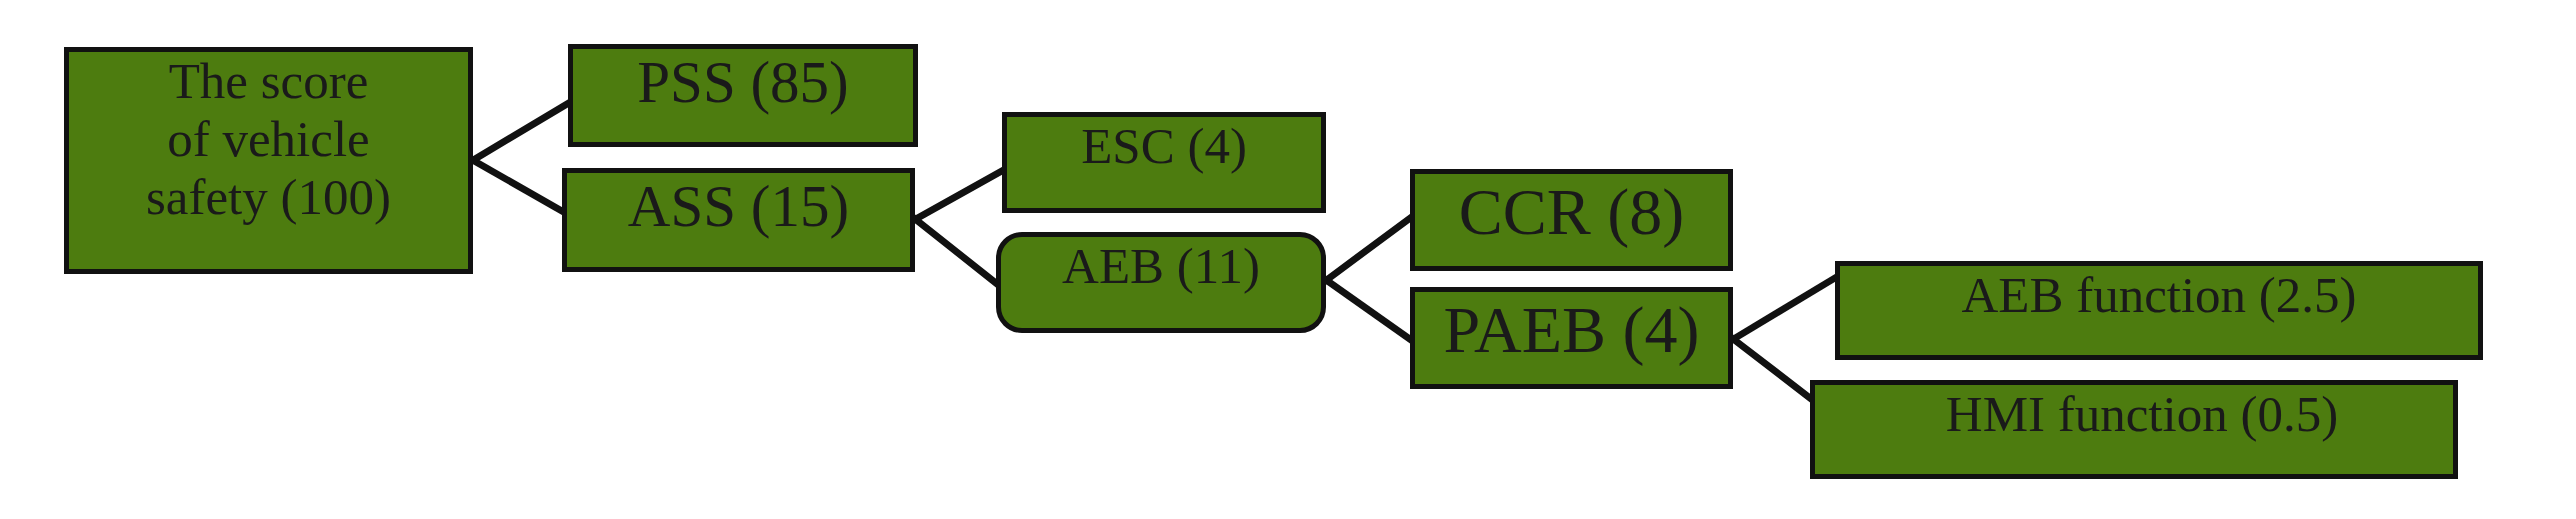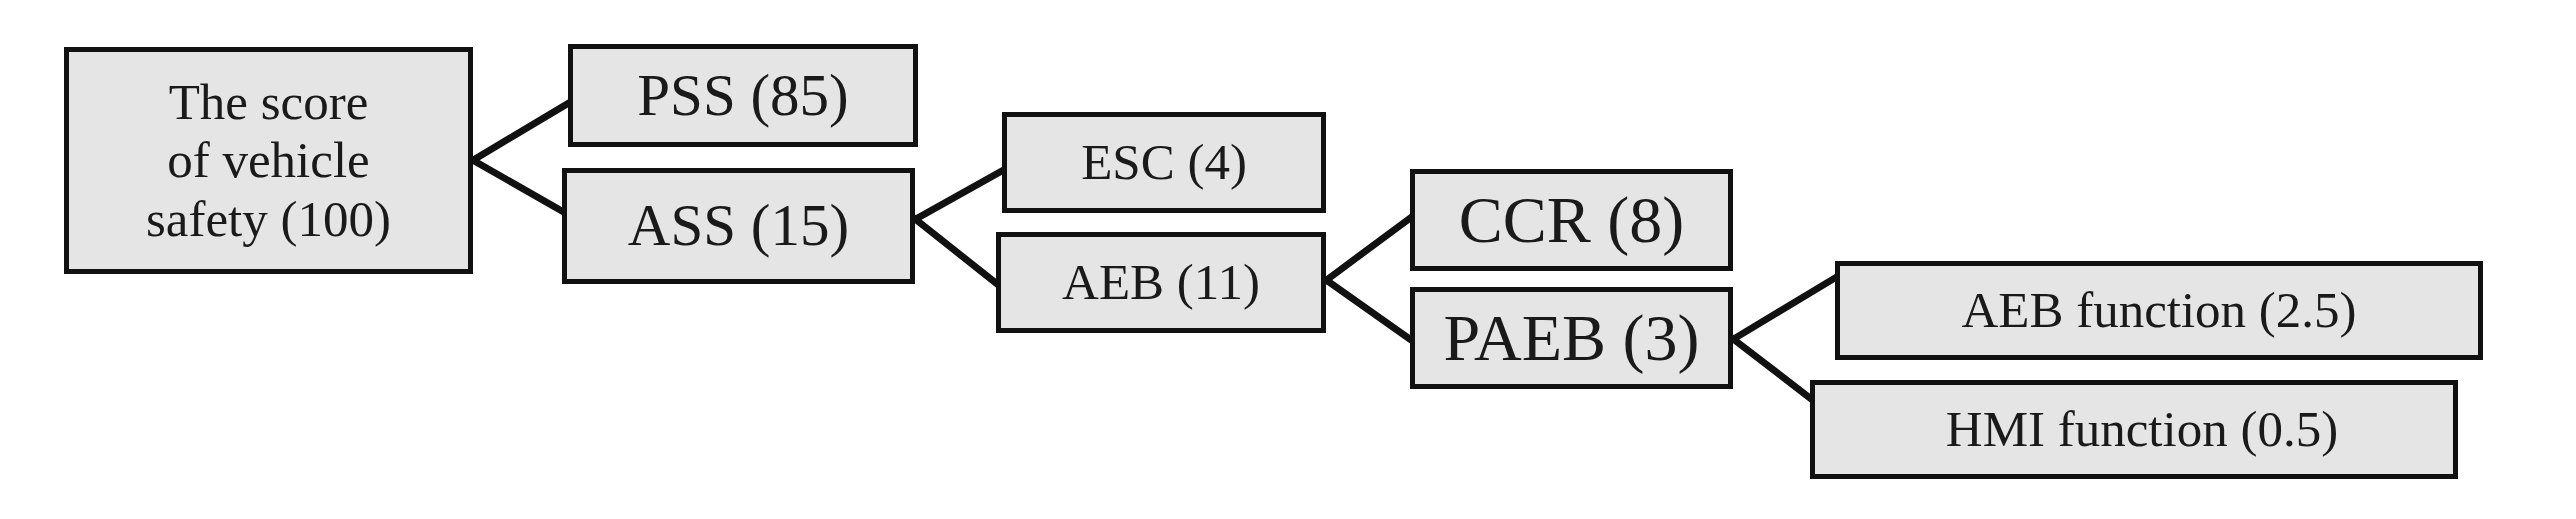--- a/index.html
+++ b/index.html
@@ -20,24 +20,23 @@
     position: absolute;
     left: 0;
     top: 0;
     width: 2576px;
     height: 519px;
     pointer-events: none;
   }
   .node {
     position: absolute;
     box-sizing: border-box;
-    background: #e5e5e5;
+    background: #4d7c0f;
     border: 5.9px solid #111111;
     display: flex;
-    align-items: center;
     justify-content: center;
     text-align: center;
     color: #1a1a1a;
     line-height: 1.14;
     white-space: pre-line;
     z-index: 2;
   }
   .node-label {
     display: block;
     width: 100%;
@@ -64,23 +63,23 @@
       <polyline points="1349,285 1349,285 1434,345" fill="none" stroke="#111111" stroke-width="7" stroke-linecap="square" stroke-linejoin="miter"></polyline>
       <polyline points="1763,345 1763,345 1866,283" fill="none" stroke="#111111" stroke-width="7" stroke-linecap="square" stroke-linejoin="miter"></polyline>
       <polyline points="1763,345 1763,345 1841,405" fill="none" stroke="#111111" stroke-width="7" stroke-linecap="square" stroke-linejoin="miter"></polyline>
     </svg>
 
   <div id="nodes-layer">
       <div class="node lvl0" style="left: 64px; top: 47px; width: 409px; height: 227px; border-color: rgb(17, 17, 17); color: rgb(26, 26, 26);"><span class="node-label">The score
 of vehicle
 safety (100)</span></div>
       <div class="node lvl1" style="left: 568px; top: 44px; width: 350px; height: 103px; border-color: rgb(17, 17, 17); color: rgb(26, 26, 26);"><span class="node-label">PSS (85)</span></div>
-      <div class="node lvl1" style="left: 562px; top: 168px; width: 353px; height: 116px; border-color: rgb(17, 17, 17); color: rgb(26, 26, 26);"><span class="node-label">ASS (15)</span></div>
+      <div class="node lvl1" style="left: 562px; top: 168px; width: 353px; height: 104px; border-color: rgb(17, 17, 17); color: rgb(26, 26, 26);"><span class="node-label">ASS (15)</span></div>
       <div class="node lvl2" style="left: 1002px; top: 112px; width: 324px; height: 101px; border-color: rgb(17, 17, 17); color: rgb(26, 26, 26);"><span class="node-label">ESC (4)</span></div>
-      <div class="node lvl2" style="left: 996px; top: 232px; width: 330px; height: 101px; border-color: rgb(17, 17, 17); color: rgb(26, 26, 26);"><span class="node-label">AEB (11)</span></div>
+      <div class="node lvl2" style="left: 996px; top: 232px; width: 330px; height: 101px; border-color: rgb(17, 17, 17); color: rgb(26, 26, 26); border-radius: 26px;"><span class="node-label">AEB (11)</span></div>
       <div class="node lvl3" style="left: 1410px; top: 169px; width: 323px; height: 102px; border-color: rgb(17, 17, 17); color: rgb(26, 26, 26);"><span class="node-label">CCR (8)</span></div>
-      <div class="node lvl3" style="left: 1410px; top: 287px; width: 323px; height: 102px; border-color: rgb(17, 17, 17); color: rgb(26, 26, 26);"><span class="node-label">PAEB (3)</span></div>
+      <div class="node lvl3" style="left: 1410px; top: 287px; width: 323px; height: 102px; border-color: rgb(17, 17, 17); color: rgb(26, 26, 26);"><span class="node-label">PAEB (4)</span></div>
       <div class="node lvl4" style="left: 1835px; top: 229px; width: 648px; height: 99px; border-color: rgb(17, 17, 17); color: rgb(26, 26, 26);"><span class="node-label">AEB function (2.5)</span></div>
       <div class="node lvl4" style="left: 1810px; top: 348px; width: 648px; height: 99px; border-color: rgb(17, 17, 17); color: rgb(26, 26, 26); padding-left: 16px;"><span class="node-label">HMI function (0.5)</span></div>
     </div>
 
 </div>
 
 
 </body></html>

